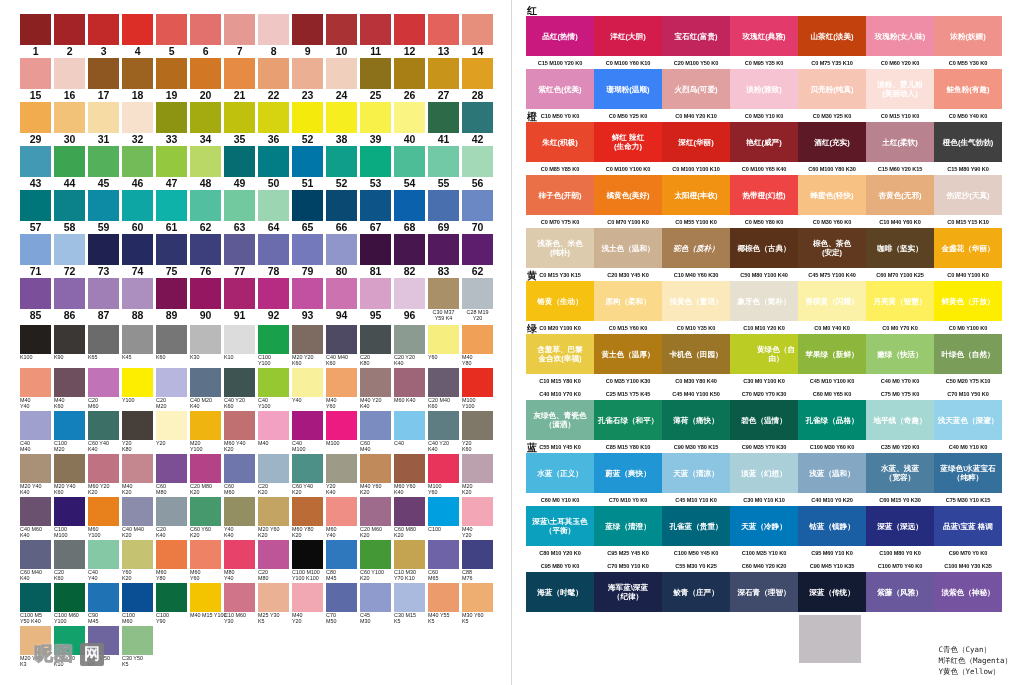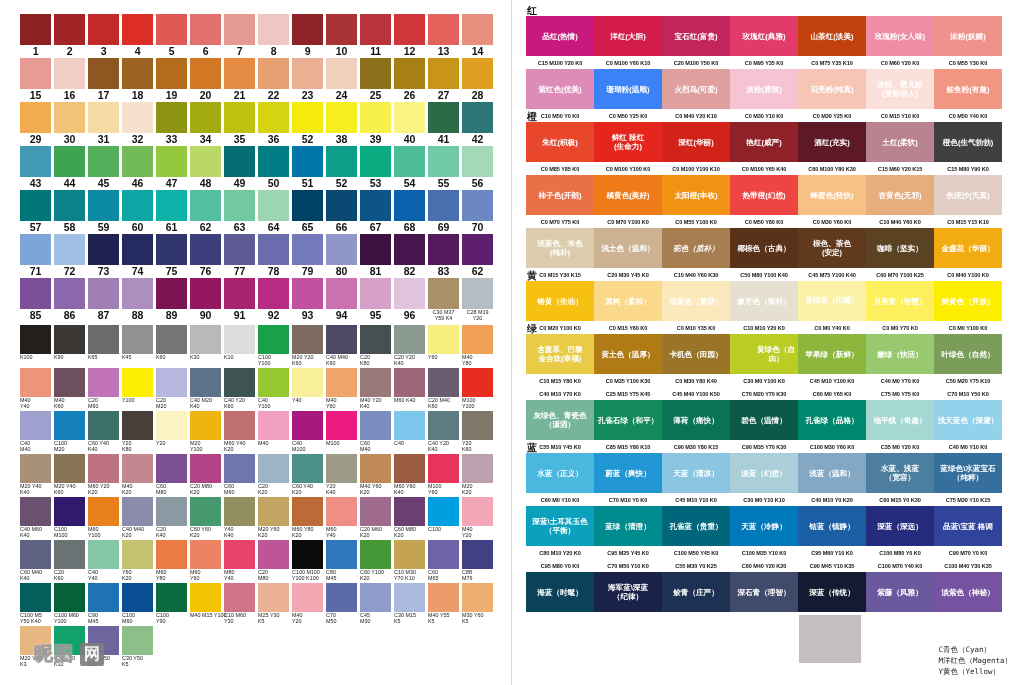--- a/index.html
+++ b/index.html
@@ -1223,21 +1223,21 @@
           <div class="cn-cell" style="background: rgb(251, 217, 138);">
             <span class="cn-name" style="color: rgb(255, 255, 255);">原构（柔和）</span>
           </div>
           <div class="cn-cell" style="background: rgb(251, 233, 188);">
             <span class="cn-name" style="color: rgb(255, 255, 255);">浅黄色（童话）</span>
           </div>
           <div class="cn-cell" style="background: rgb(229, 224, 208);">
             <span class="cn-name" style="color: rgb(255, 255, 255);">象牙色（简朴）</span>
           </div>
           <div class="cn-cell" style="background: rgb(252, 242, 167);">
-            <span class="cn-name" style="color: rgb(255, 255, 255); font-family: Liberation Mono, monospace;">香槟黄（闪耀）</span>
+            <span class="cn-name" style="color: rgb(255, 255, 255);">香槟黄（闪耀）</span>
           </div>
           <div class="cn-cell" style="background: rgb(253, 240, 92);">
             <span class="cn-name" style="color: rgb(255, 255, 255);">月亮黄（智慧）</span>
           </div>
           <div class="cn-cell" style="background: rgb(253, 238, 0);">
             <span class="cn-name" style="color: rgb(255, 255, 255);">鲜黄色（开放）</span>
           </div>
         </div>
         <div class="cn-code-row">
           <div class="cn-code">C0 M20 Y100 K0</div>

